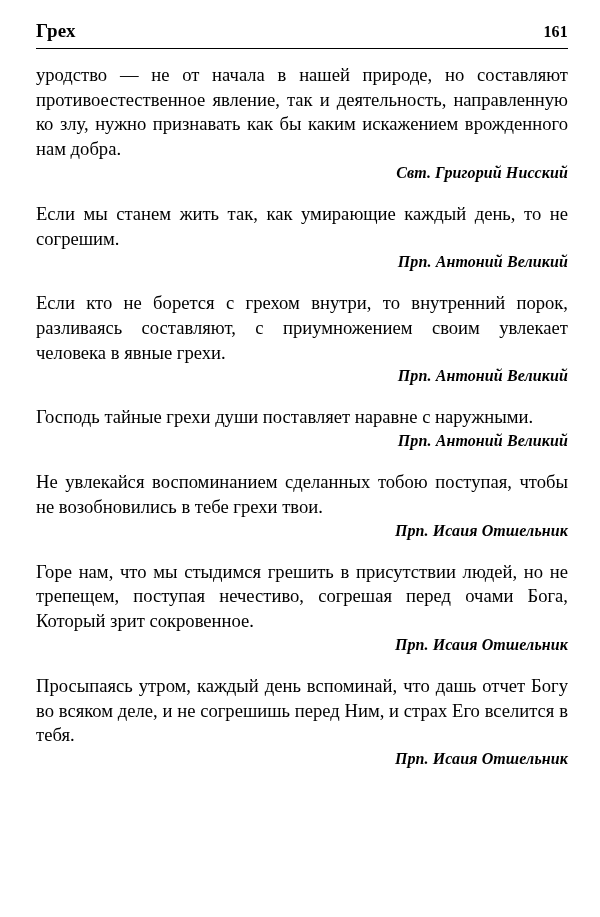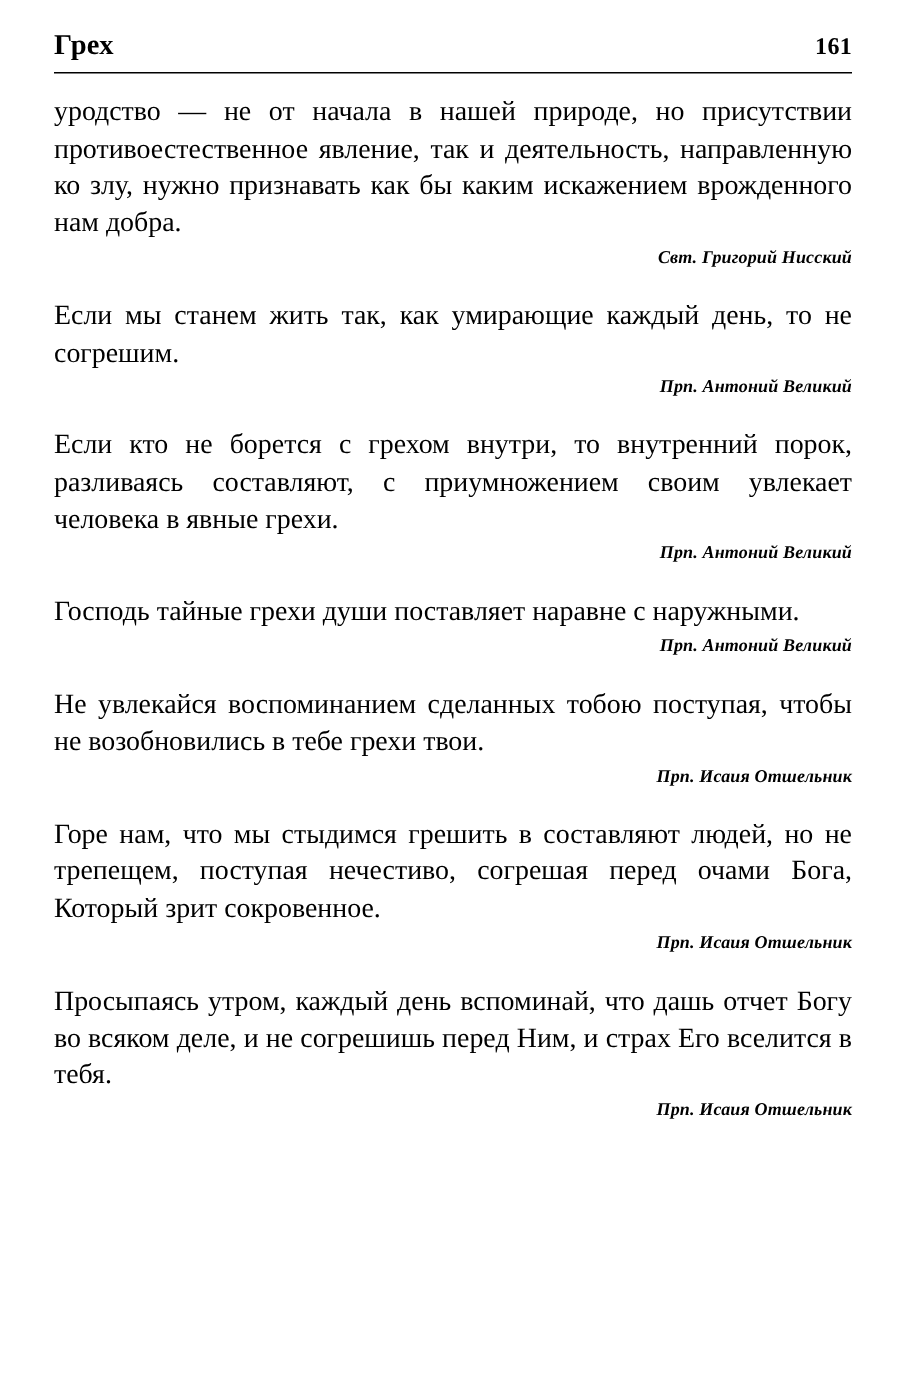--- a/index.html
+++ b/index.html
@@ -47,21 +47,21 @@
     margin-bottom: 20px;
   }
   .quote-text {
     font-size: 18.6px;
     line-height: 1.33;
     text-align: justify;
     text-align-last: left;
     hyphens: manual;
   }
   .quote-attr {
-    font-size: 12px;
+    font-size: 16px;
     font-style: italic;
     font-weight: 700;
     text-align: right;
     margin-top: 2px;
     letter-spacing: 0.1px;
   }
   .quote.first .quote-text {
     text-align: justify;
   }
 </style>
@@ -70,21 +70,21 @@
 
 <div class="page">
 
   <div class="header">
     <span class="header-title">Грех</span>
     <span class="header-page">161</span>
   </div>
   <hr class="rule">
 
   <div class="quote first">
-    <div class="quote-text">уродство — не от начала в нашей природе, но присутствии противоестественное явление, так и деятельность, направленную ко злу, нужно признавать как бы каким искажением врожденного нам добра.</div>
+    <div class="quote-text">уродство — не от начала в нашей природе, но составляют противоестественное явление, так и деятельность, направленную ко злу, нужно признавать как бы каким искажением врожденного нам добра.</div>
     <div class="quote-attr">Свт. Григорий Нисский</div>
   </div>
 
 
   <div class="quote">
     <div class="quote-text">Если мы станем жить так, как умирающие каждый день, то не согрешим.</div>
     <div class="quote-attr">Прп. Антоний Великий</div>
   </div>
 
   <div class="quote">
@@ -96,21 +96,21 @@
     <div class="quote-text">Господь тайные грехи души поставляет наравне с наружными.</div>
     <div class="quote-attr">Прп. Антоний Великий</div>
   </div>
 
   <div class="quote">
     <div class="quote-text">Не увлекайся воспоминанием сделанных тобою поступая, чтобы не возобновились в тебе грехи твои.</div>
     <div class="quote-attr">Прп. Исаия Отшельник</div>
   </div>
 
   <div class="quote">
-    <div class="quote-text">Горе нам, что мы стыдимся грешить в составляют людей, но не трепещем, поступая нечестиво, согрешая перед очами Бога, Который зрит сокровенное.</div>
+    <div class="quote-text">Горе нам, что мы стыдимся грешить в присутствии людей, но не трепещем, поступая нечестиво, согрешая перед очами Бога, Который зрит сокровенное.</div>
     <div class="quote-attr">Прп. Исаия Отшельник</div>
   </div>
 
   <div class="quote">
     <div class="quote-text">Просыпаясь утром, каждый день вспоминай, что дашь отчет Богу во всяком деле, и не согрешишь перед Ним, и страх Его вселится в тебя.</div>
     <div class="quote-attr">Прп. Исаия Отшельник</div>
   </div>
 
 </div>
 

